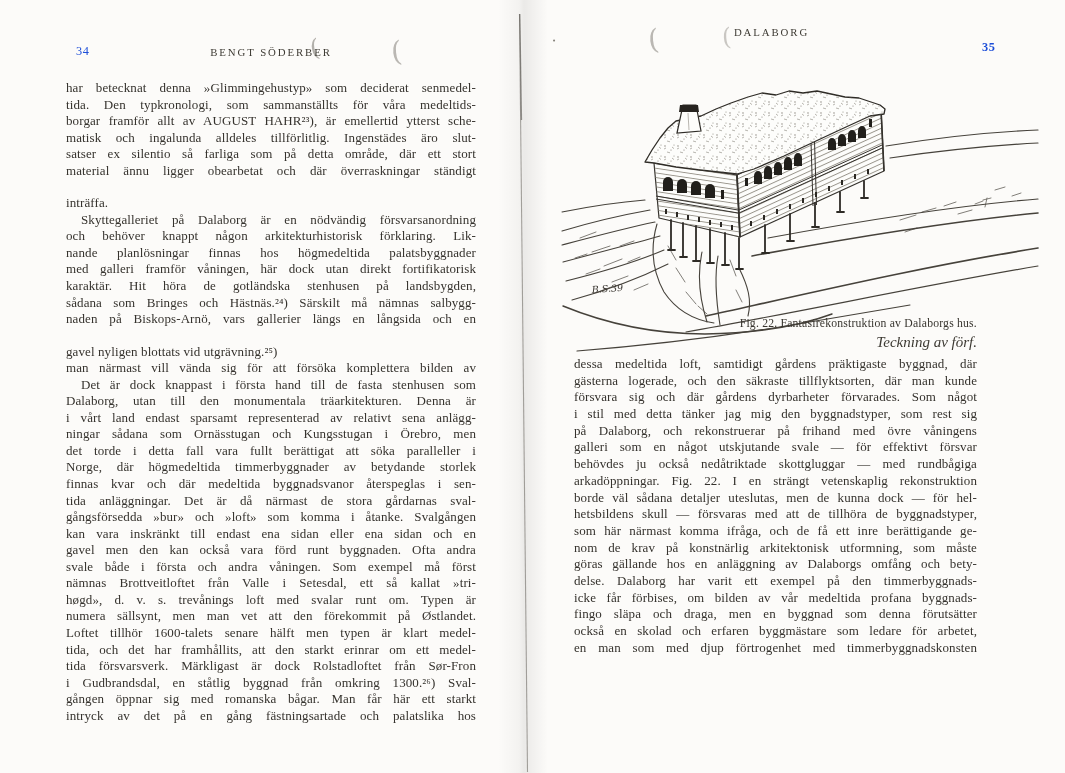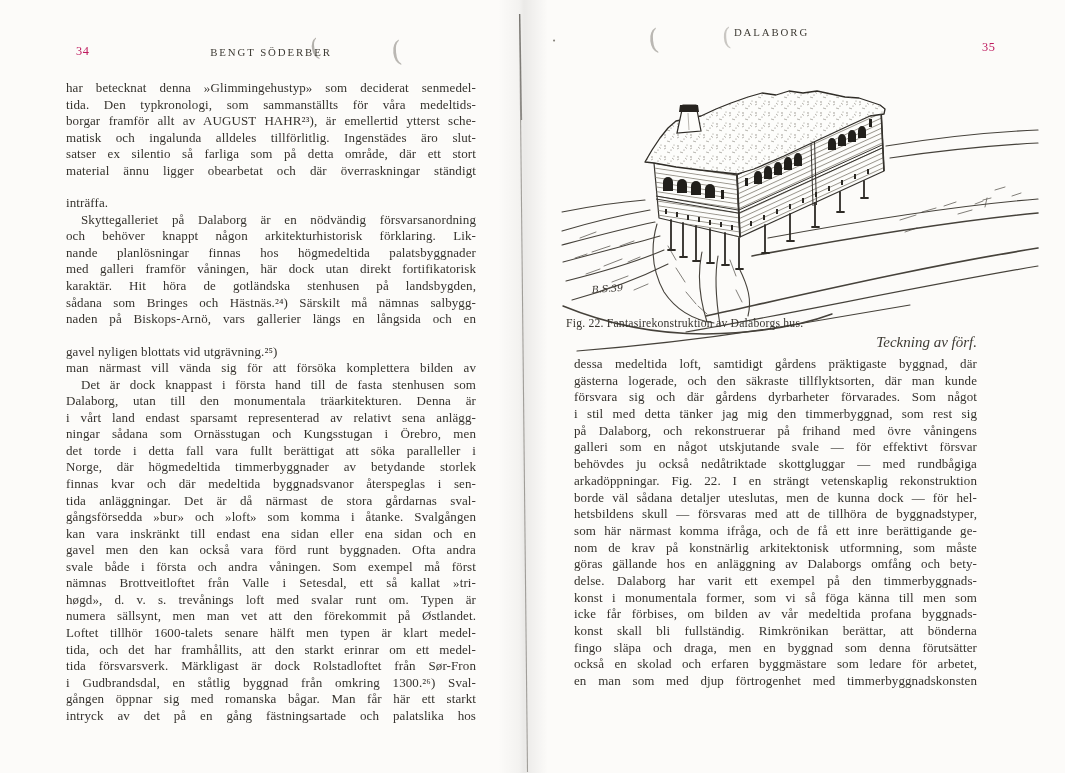--- a/index.html
+++ b/index.html
@@ -12,33 +12,33 @@
   .gutter-shade{
     position:absolute; left:498px; top:0; width:50px; height:773px;
     background:linear-gradient(90deg, rgba(0,0,0,0) 0%, rgba(0,0,0,0.035) 42%, rgba(0,0,0,0.07) 52%, rgba(0,0,0,0) 100%);
     pointer-events:none;
   }
   .gutter-svg{position:absolute; left:0; top:0; pointer-events:none;}
   .runhead{
     position:absolute; font-size:10.8px; letter-spacing:1.9px; color:#3d3a33;
     text-align:center; white-space:nowrap;
   }
-  .pagenum{position:absolute; font-size:12.3px; color:#be185d; letter-spacing:0.5px;}
+  .pagenum{position:absolute; font-size:12.3px; color:#1d4ed8; letter-spacing:0.5px;}
   .col{position:absolute; font-size:13px; letter-spacing:0.1px;}
   .col .tl{
     text-align:justify; text-align-last:justify; white-space:normal;
     overflow:hidden;
   }
   .col-left .tl{height:16.55px; line-height:16.55px;}
   .col-right .tl{height:16.7px; line-height:16.7px;margin-left:8px;}
   .tl.ind{text-indent:15px;}
   .tl.fin{text-align-last:left;margin-top:16px;}
   .caption{
     position:absolute; left:566px; width:411px; top:317px;
-    text-align:left; font-size:11.7px; color:#38352f; letter-spacing:0.2px;
+    text-align:right; font-size:11.7px; color:#38352f; letter-spacing:0.2px;
   }
   .credit{
     position:absolute; left:566px; width:411px; top:334px;
     text-align:right; font-size:15px; font-style:italic; color:#3d3a33;
   }
   .figure-svg{position:absolute; left:558px; top:88px; pointer-events:none;}
   .artifact{position:absolute; color:#6b675f; font-family:"DejaVu Serif",serif; pointer-events:none; line-height:1;}
 </style>
 </head>
 <body>
@@ -96,21 +96,21 @@
       <div class="tl">numera sällsynt, men man vet att den förekommit på Østlandet.</div>
       <div class="tl">Loftet tillhör 1600-talets senare hälft men typen är klart medel-</div>
       <div class="tl">tida, och det har framhållits, att den starkt erinrar om ett medel-</div>
       <div class="tl">tida försvarsverk. Märkligast är dock Rolstadloftet från Sør-Fron</div>
       <div class="tl">i Gudbrandsdal, en ståtlig byggnad från omkring 1300.²⁶) Sval-</div>
       <div class="tl">gången öppnar sig med romanska bågar. Man får här ett starkt</div>
       <div class="tl">intryck av det på en gång fästningsartade och palatslika hos</div>
     </div>
 
   <div class="runhead" style="left:566px; width:411px; top:26px;">DALABORG</div>
-  <div class="pagenum" style="left:982px; top:40px;">35</div>
+  <div class="pagenum" style="left:982px; top:40px;font-weight:bold;">35</div>
 
   <svg class="figure-svg" width="484" height="267" viewBox="558 88 484 267" aria-hidden="true">
     <defs>
       <pattern id="turf" width="13" height="11" patternUnits="userSpaceOnUse">
         <circle cx="2" cy="3" r="0.65" fill="#6e685e"></circle>
         <circle cx="8" cy="7" r="0.55" fill="#6e685e"></circle>
         <circle cx="11" cy="2" r="0.5" fill="#6e685e"></circle>
         <path d="M4,9 l3,0.8 M9,4 l2,1.6 M1,6 l2,-1" stroke="#6e685e" stroke-width="0.55" fill="none"></path>
       </pattern>
       <pattern id="logsG" width="10" height="4.6" patternUnits="userSpaceOnUse" patternTransform="rotate(8.5)">
@@ -266,32 +266,30 @@
     <text x="592" y="293" font-size="9.5" font-style="italic" fill="#3a3631" transform="rotate(-4 592 293)" font-family="DejaVu Serif, serif">B.S.39</text>
   </svg>
 
   <div class="caption">Fig. 22. Fantasirekonstruktion av Dalaborgs hus.</div>
   <div class="credit">Teckning av förf.</div>
 
   <div class="col col-right" style="left:566px; top:356px; width:411px;">
       <div class="tl">dessa medeltida loft, samtidigt gårdens präktigaste byggnad, där</div>
       <div class="tl">gästerna logerade, och den säkraste tillflyktsorten, där man kunde</div>
       <div class="tl">försvara sig och där gårdens dyrbarheter förvarades. Som något</div>
-      <div class="tl">i stil med detta tänker jag mig den timmerbyggnad, som rest sig</div>
+      <div class="tl">i stil med detta tänker jag mig den byggnadstyper, som rest sig</div>
       <div class="tl">på Dalaborg, och rekonstruerar på frihand med övre våningens</div>
       <div class="tl">galleri som en något utskjutande svale — för effektivt försvar</div>
       <div class="tl">behövdes ju också nedåtriktade skottgluggar — med rundbågiga</div>
       <div class="tl">arkadöppningar. Fig. 22. I en strängt vetenskaplig rekonstruktion</div>
       <div class="tl">borde väl sådana detaljer uteslutas, men de kunna dock — för hel-</div>
       <div class="tl">hetsbildens skull — försvaras med att de tillhöra de byggnadstyper,</div>
       <div class="tl">som här närmast komma ifråga, och de få ett inre berättigande ge-</div>
       <div class="tl">nom de krav på konstnärlig arkitektonisk utformning, som måste</div>
       <div class="tl">göras gällande hos en anläggning av Dalaborgs omfång och bety-</div>
       <div class="tl">delse. Dalaborg har varit ett exempel på den timmerbyggnads-</div>
-      <div class="tl">konst i monumentala former, som vi så föga känna till men som</div>
       <div class="tl">icke får förbises, om bilden av vår medeltida profana byggnads-</div>
-      <div class="tl">konst skall bli fullständig. Rimkrönikan berättar, att bönderna</div>
       <div class="tl">fingo släpa och draga, men en byggnad som denna förutsätter</div>
       <div class="tl">också en skolad och erfaren byggmästare som ledare för arbetet,</div>
       <div class="tl">en man som med djup förtrogenhet med timmerbyggnadskonsten</div>
     </div>
 
 </div>
 
 </body></html>

